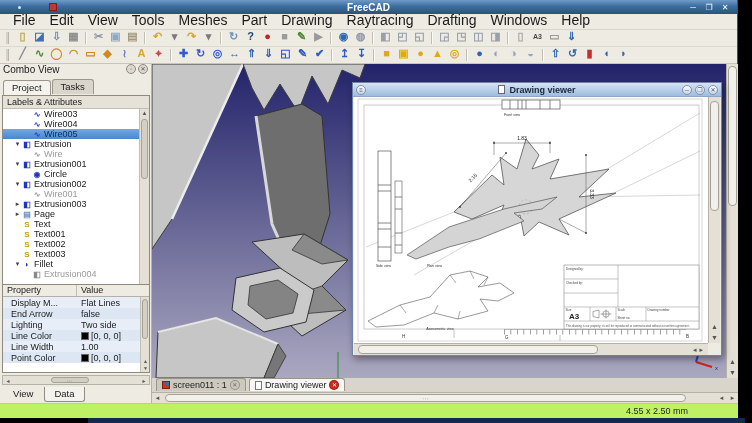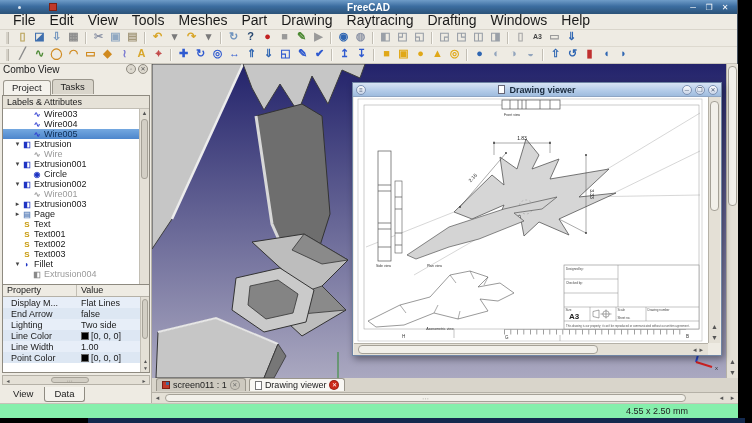--- a/index.html
+++ b/index.html
@@ -97,21 +97,21 @@
   .mditab-icon-freecad:after { content:""; position:absolute; right:0; top:0; width:3px; height:3px; background:#3c6da0; }
   .mditab-icon-document { width:7px; height:9px; background:#fff; border:1px solid #777; }
   .tab-close { width:10px; height:10px; border-radius:50%; font-size:6px; line-height:9px; text-align:center; border:1px solid rgba(0,0,0,.25); }
   .mdi-hscroll { position:absolute; left:0; top:328px; width:586px; height:11px; background:#e4e0d6; border-top:1px solid #b5b1a7; display:flex; align-items:center; }
   .mdi-hscroll .a { width:11px; font-size:7px; color:#555; text-align:center; }
   .mdi-hscroll .tr { flex:1; position:relative; height:100%; }
   .mdi-hscroll .th { position:absolute; left:2px; right:30px; top:1px; bottom:1px; background:#f2f0ea; border:1px solid #a5a197; border-radius:4px;
     color:#9a968c; font-size:7px; line-height:7px; text-align:center; }
 
   
-  .statusbar { position:absolute; left:0; top:403px; width:738px; height:15px; background:#86efac;
+  .statusbar { position:absolute; left:0; top:403px; width:738px; height:15px; background:#bef264;
     border-top:1px solid #c6c2b8; font-size:9px; color:#222; }
   .statusbar .dims { position:absolute; right:50px; top:2px; }
 
   
   .dwin { position:absolute; left:352px; top:82px; width:370px; height:274px; background:#eeebe3;
     border:1px solid #6f84a4; box-shadow:2px 3px 7px rgba(0,0,0,.4); z-index:5; }
   .dwin-titlebar { position:absolute; left:0; top:0; width:100%; height:14px;
     background:linear-gradient(#d8e4f4 0%, #b3cbe8 60%, #9fbcde 100%);
     border-bottom:1px solid #8fa6c4; display:flex; align-items:center; }
   .dwin-title-wrap { position:absolute; left:0; right:0; display:flex; justify-content:center; align-items:center; gap:4px; }

